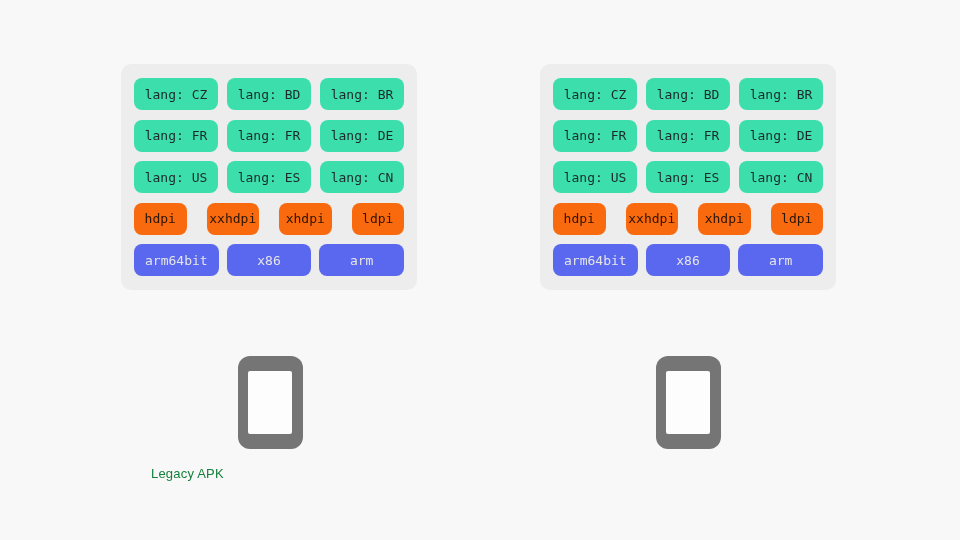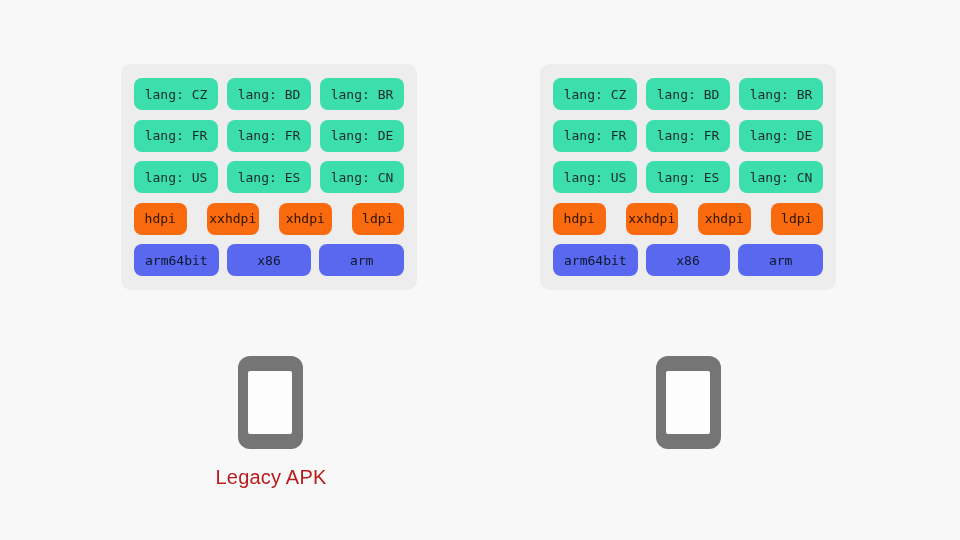--- a/index.html
+++ b/index.html
@@ -38,44 +38,44 @@
     align-items: center;
     justify-content: center;
     border-radius: 8px;
     font-family: "DejaVu Sans Mono", "Liberation Mono", monospace;
     font-size: 13px;
     font-weight: 500;
     white-space: pre;
   }
   .chip.lang { background: #3cdfac; color: #1d2a28; }
   .chip.dpi  { background: #f9690d; color: #2b1505; }
-  .chip.abi  { background: #5a68f0; color: #0f172a; }
+  .chip.abi  { background: #5a68f0; color: #e5e5e5; }
   .phone {
     position: absolute;
     top: 356px;
     width: 65px; height: 93px;
     background: #757575;
     border-radius: 12px;
   }
   .phone.left  { left: 238px; }
   .phone.right { left: 656px; }
   .phone .screen {
     position: absolute;
     left: 10px; top: 15px;
     width: 44px; height: 63px;
     background: #fdfdfd;
     border-radius: 2px;
   }
   .caption {
     position: absolute;
     top: 466px;
     width: 240px;
-    text-align: center;
-    font-size: 20px;
-    color: #b91c1c;
+    text-align: left;
+    font-size: 13px;
+    color: #15803d;
     letter-spacing: 0.2px;
   }
   .caption.left  { left: 151px; }  
   .caption.right { left: 569px; }  
 </style>
 </head>
 <body>
 
 <div class="stage">
 

